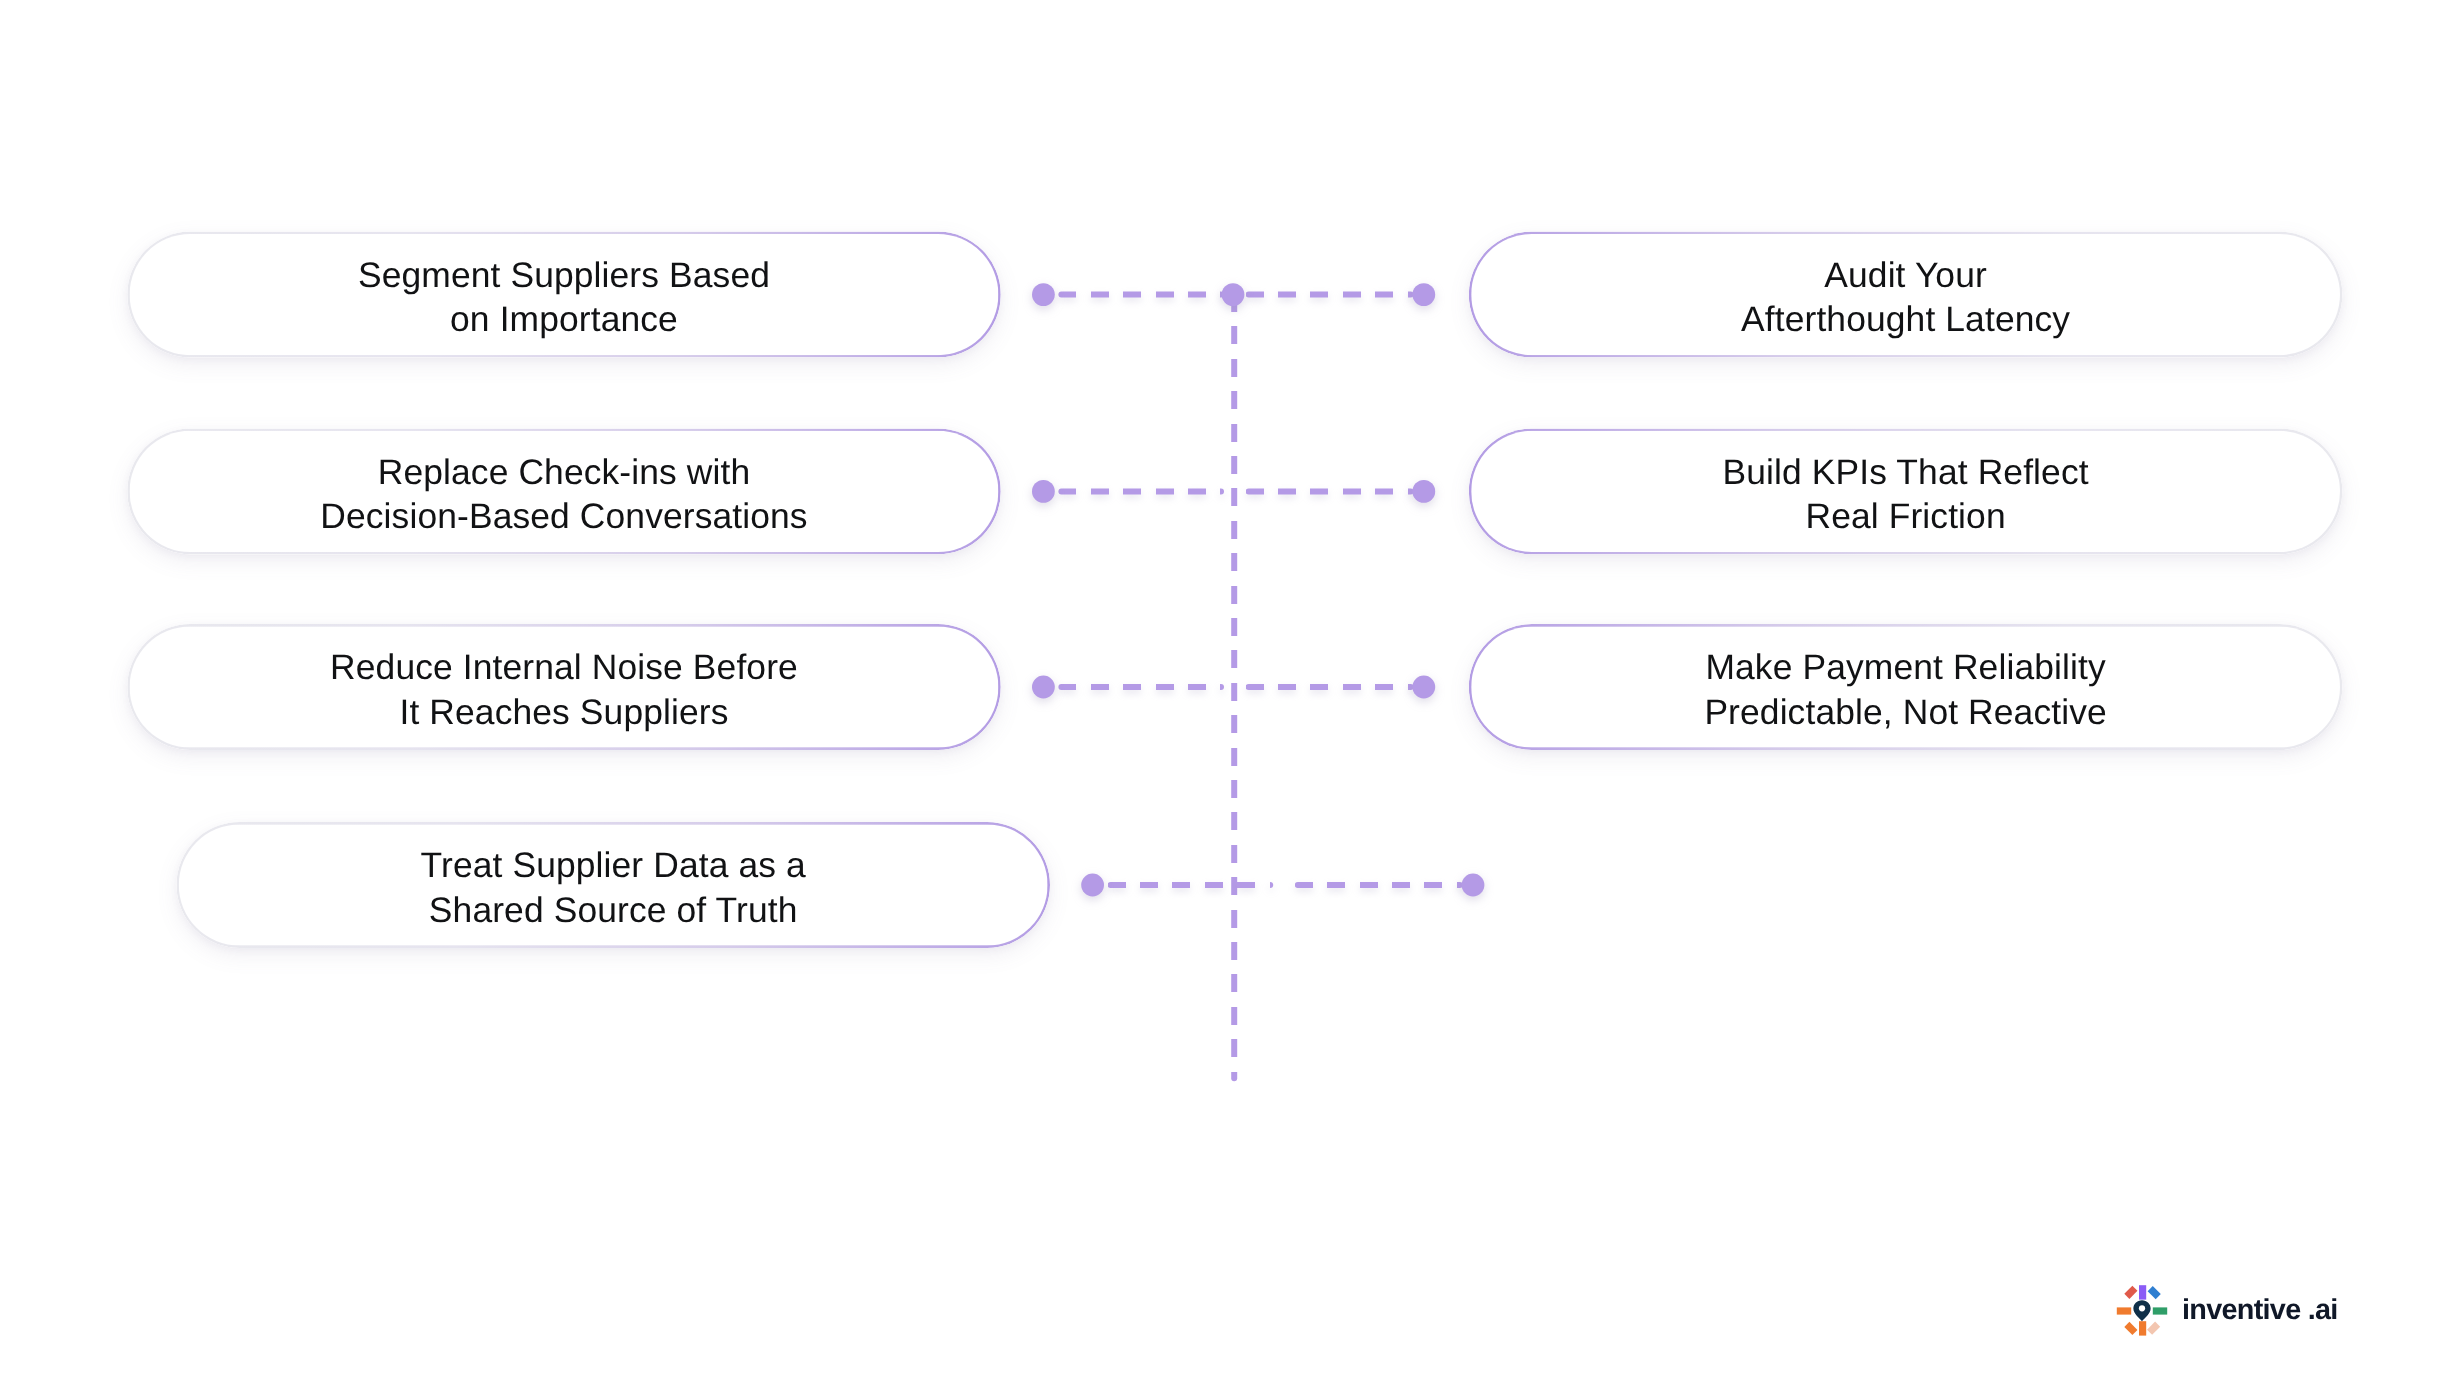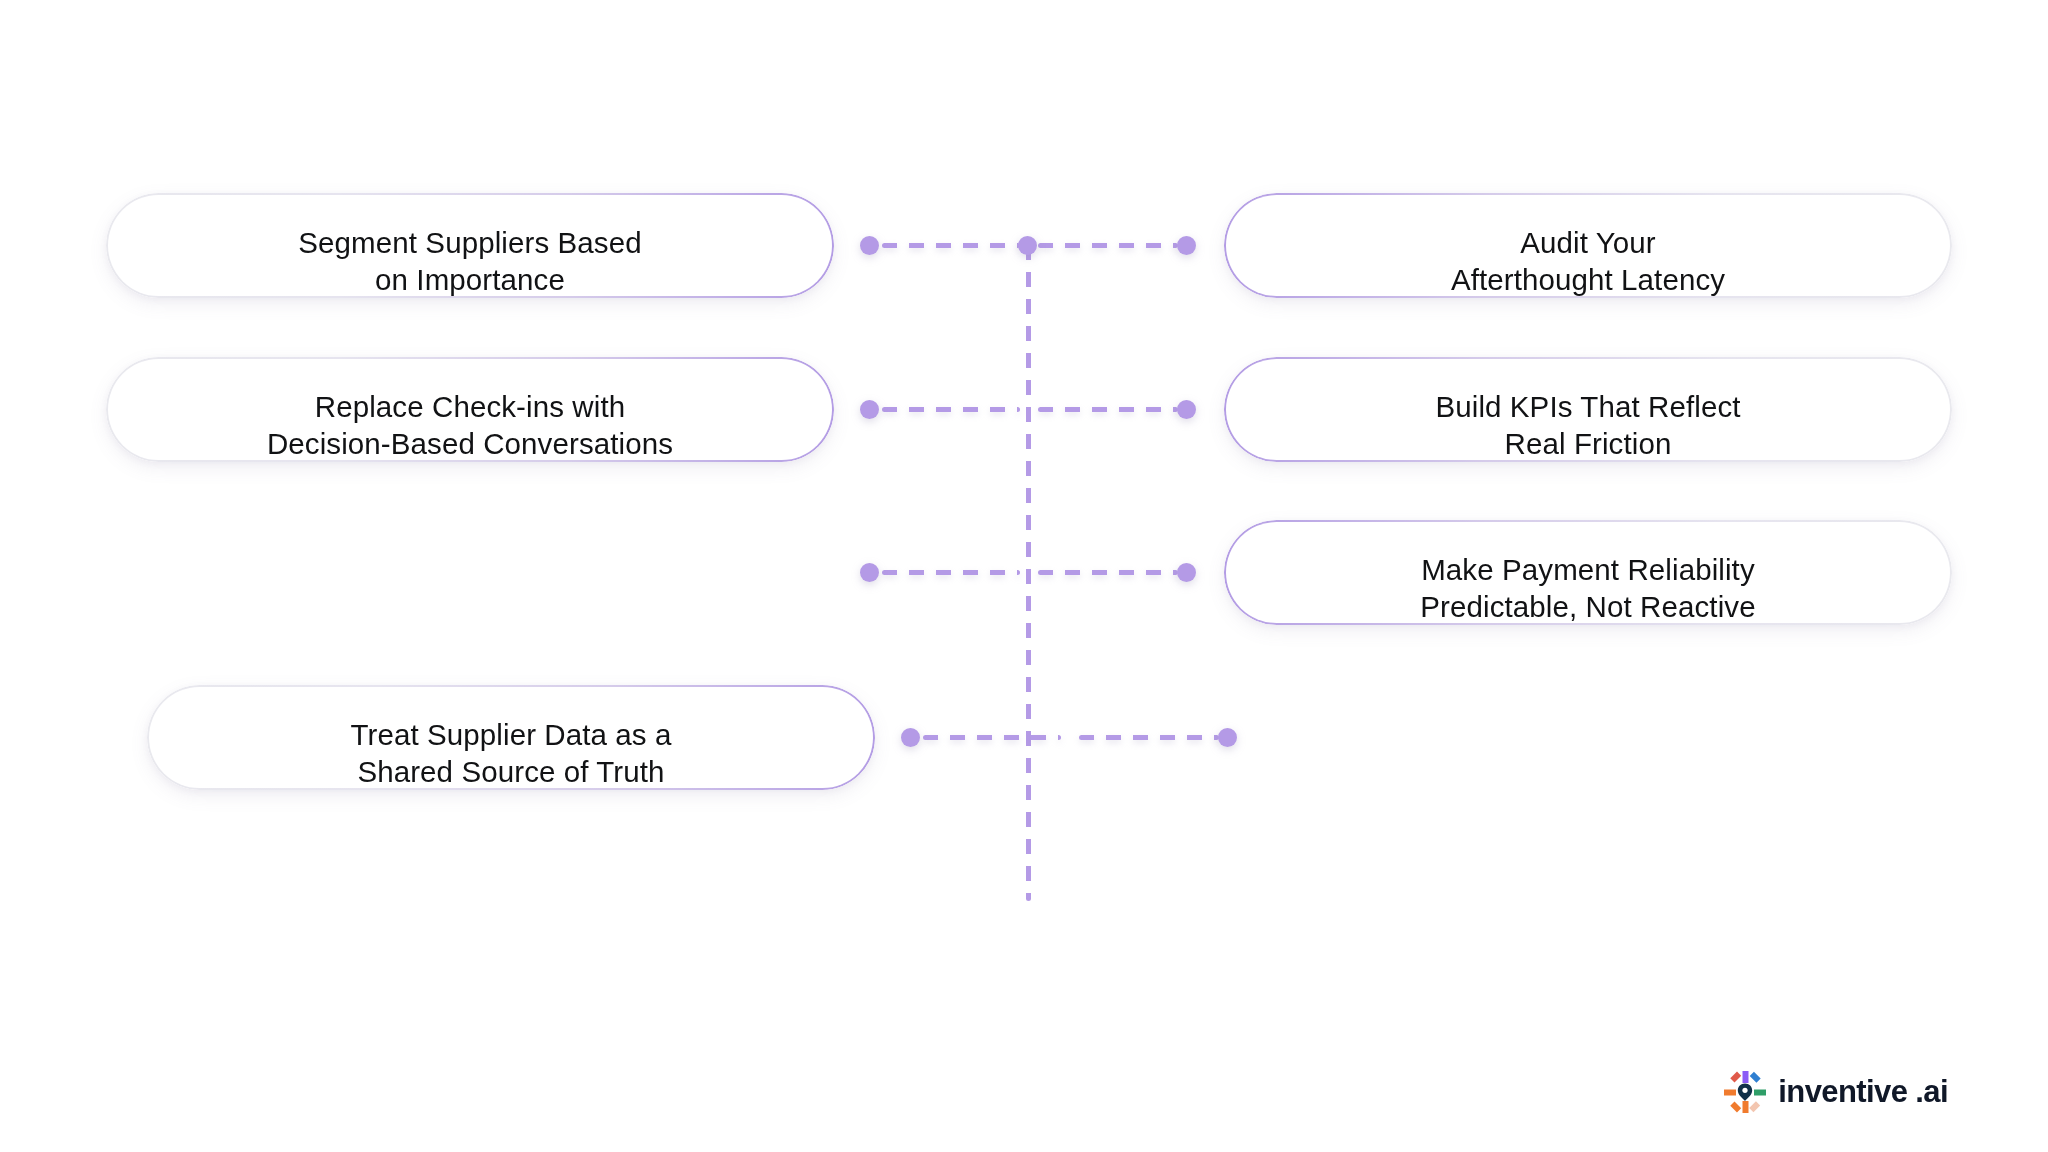--- a/index.html
+++ b/index.html
@@ -29,24 +29,24 @@
     align-items: center;
   }
 
   
   .card {
     position: relative;
     height: 105px;
     border-radius: 54px;
     background: #ffffff;
     display: flex;
-    align-items: flex-end;
+    align-items: flex-start;
     justify-content: center;
     text-align: center;
-    padding: 0 34px;
+    padding: 18px 34px;
   }
 
   
   .card::before {
     content: "";
     position: absolute;
     inset: 0;
     border-radius: 54px;
     padding: 2px;
     -webkit-mask: linear-gradient(#000 0 0) content-box, linear-gradient(#000 0 0);
@@ -140,21 +140,21 @@
   .logo {
     position: absolute;
     right: 100px;
     bottom: 38px;
     display: flex;
     align-items: center;
     gap: 11px;
   }
   .logo-mark { width: 44px; height: 44px; display: block; }
   .logo-word {
-    font-size: 31px;
+    font-size: 24px;
     font-weight: 700;
     color: #101828;
     letter-spacing: -0.6px;
     font-family: "Liberation Sans", sans-serif;
   }
 </style>
 </head>
 <body>
 
 <div id="canvas">
@@ -190,20 +190,24 @@
       <div class="dot dot-start"></div>
       <div class="dot dot-end"></div>
     </div>
     <div class="card card-right">
       <span class="card-text">Build KPIs That Reflect
 Real Friction</span>
     </div>
   </div>
 
   <div class="row" style="top:520px;">
+    <div class="card card-left">
+      <span class="card-text">Reduce Internal Noise Before
+It Reaches Suppliers</span>
+    </div>
     <div class="connector">
       <div class="dash-seg dash-left"></div>
       <div class="dash-seg dash-right"></div>
       <div class="dot dot-start"></div>
       <div class="dot dot-end"></div>
     </div>
     <div class="card card-right">
       <span class="card-text">Make Payment Reliability
 Predictable, Not Reactive</span>
     </div>

